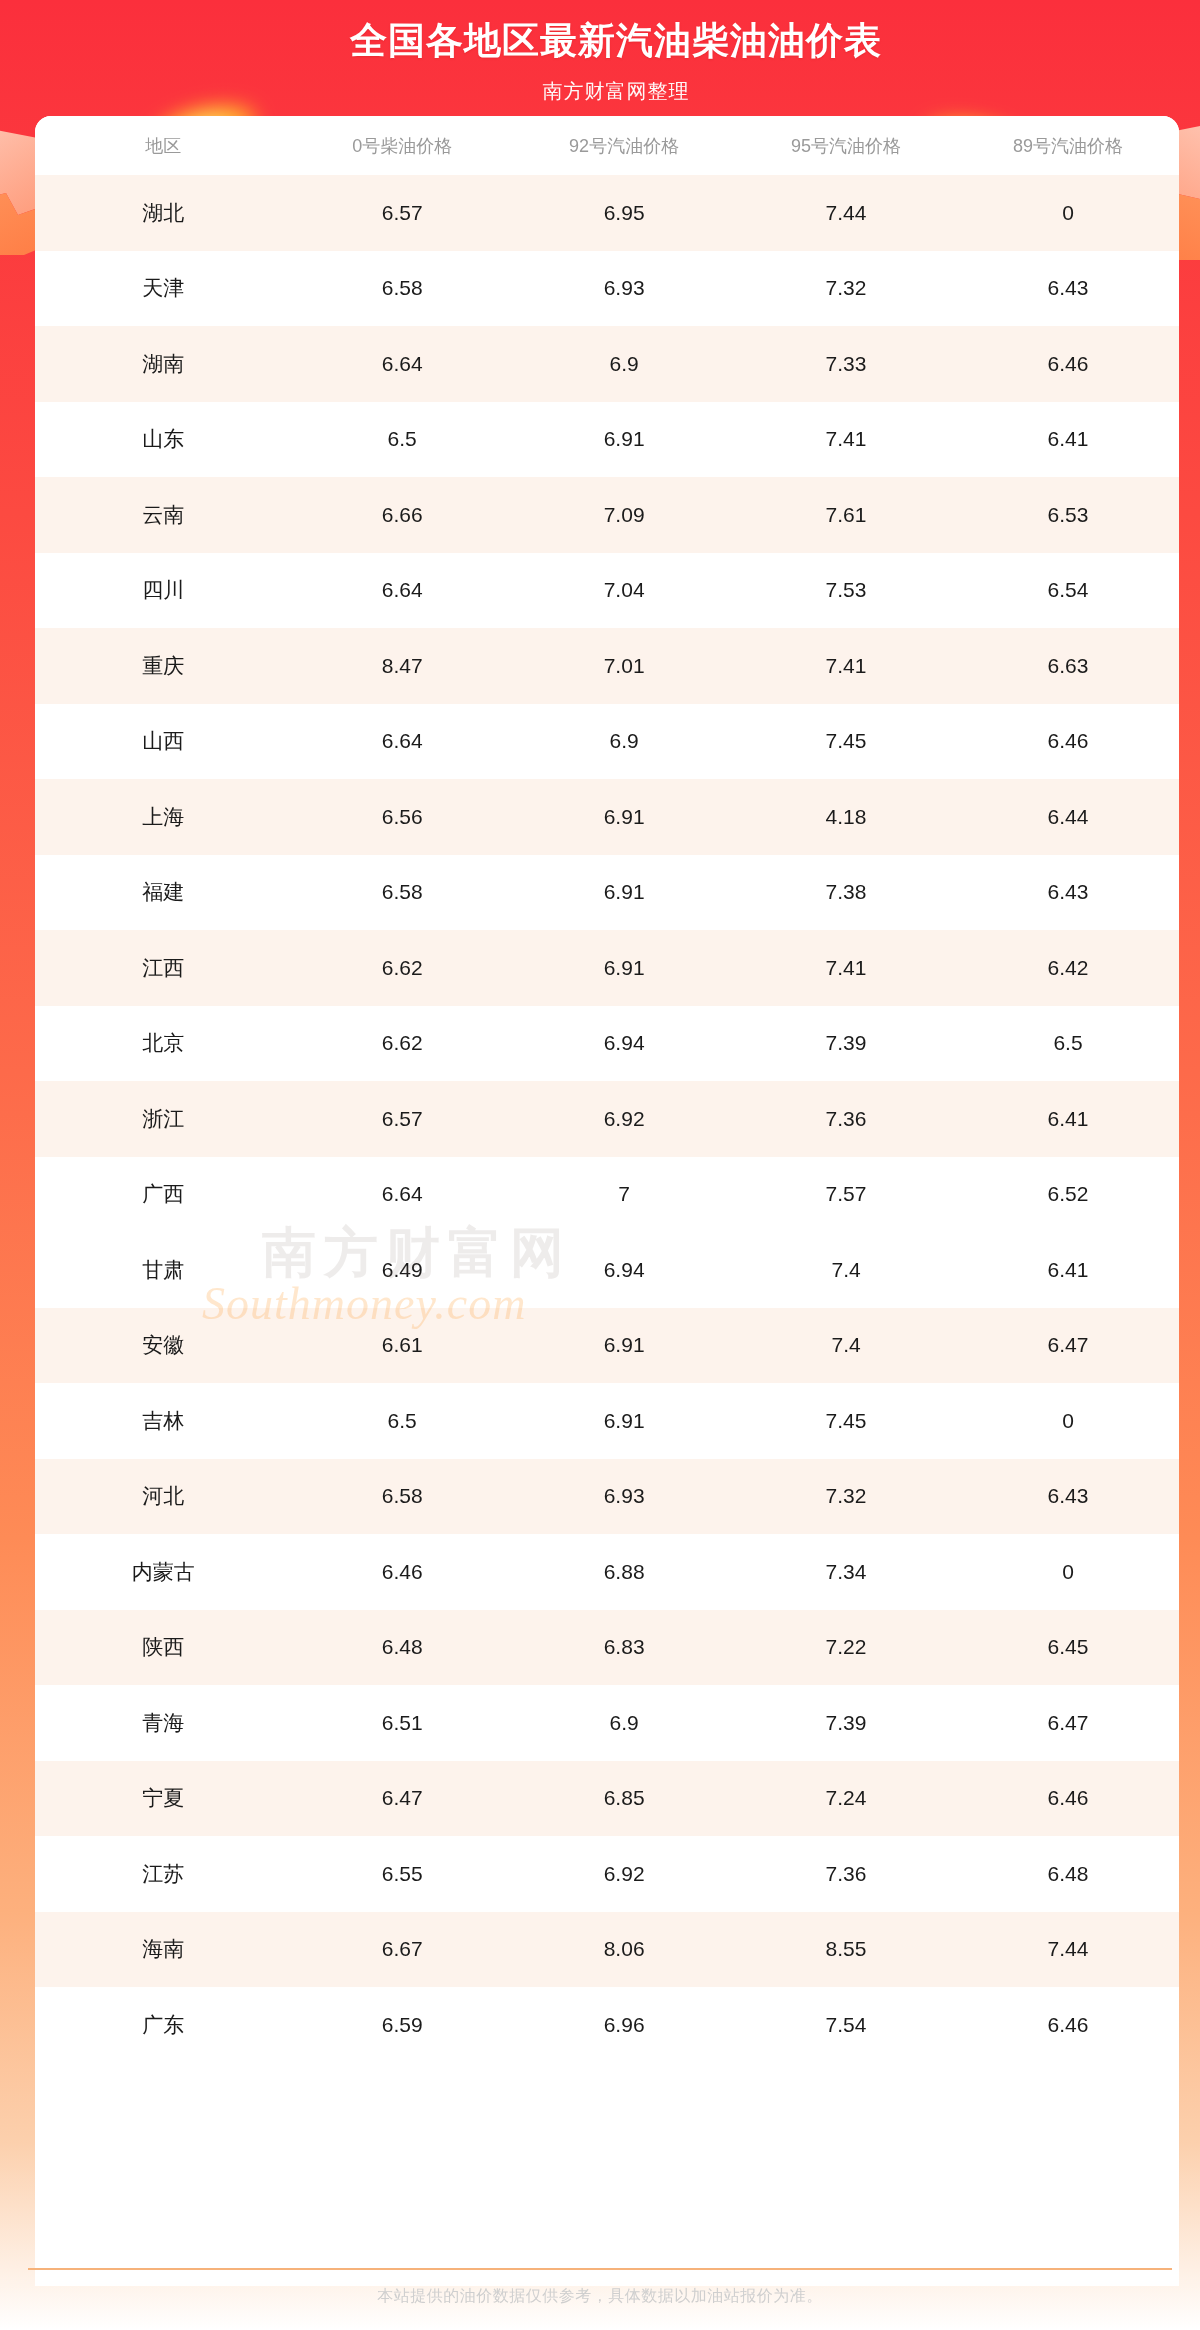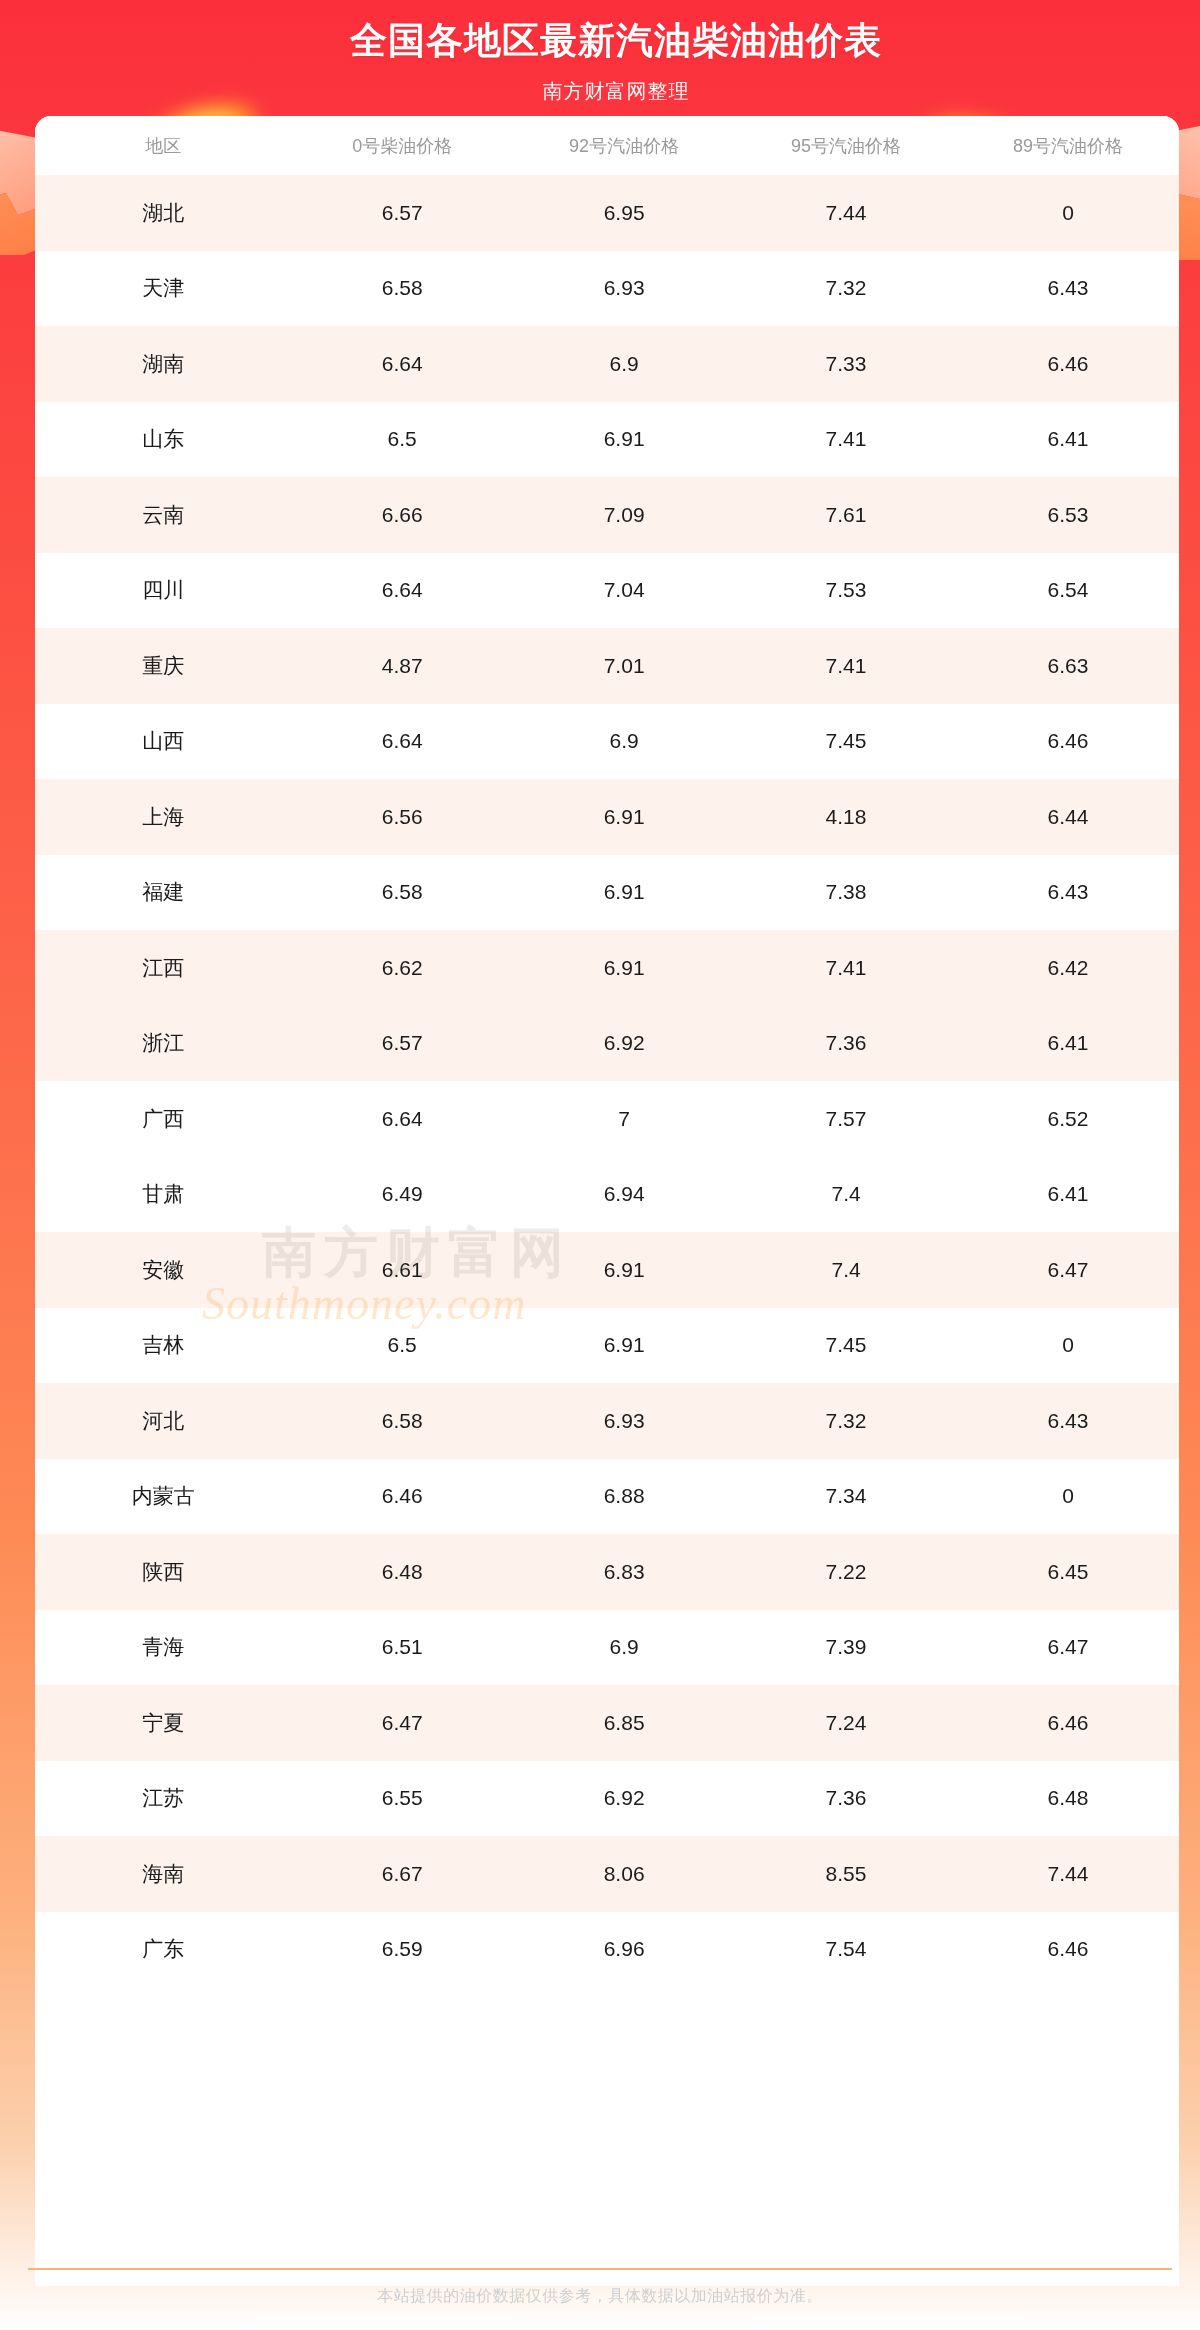--- a/index.html
+++ b/index.html
@@ -268,21 +268,21 @@
           </tr>
           <tr class="even">
             <td class="region">四川</td>
             <td>6.64</td>
             <td>7.04</td>
             <td>7.53</td>
             <td>6.54</td>
           </tr>
           <tr class="odd">
             <td class="region">重庆</td>
-            <td>4.87</td>
+            <td>8.47</td>
             <td>7.01</td>
             <td>7.41</td>
             <td>6.63</td>
           </tr>
           <tr class="even">
             <td class="region">山西</td>
             <td>6.64</td>
             <td>6.9</td>
             <td>7.45</td>
             <td>6.46</td>
@@ -301,20 +301,27 @@
             <td>7.38</td>
             <td>6.43</td>
           </tr>
           <tr class="odd">
             <td class="region">江西</td>
             <td>6.62</td>
             <td>6.91</td>
             <td>7.41</td>
             <td>6.42</td>
           </tr>
+          <tr class="even">
+            <td class="region">北京</td>
+            <td>6.62</td>
+            <td>6.94</td>
+            <td>7.39</td>
+            <td>6.5</td>
+          </tr>
           <tr class="odd">
             <td class="region">浙江</td>
             <td>6.57</td>
             <td>6.92</td>
             <td>7.36</td>
             <td>6.41</td>
           </tr>
           <tr class="even">
             <td class="region">广西</td>
             <td>6.64</td>

